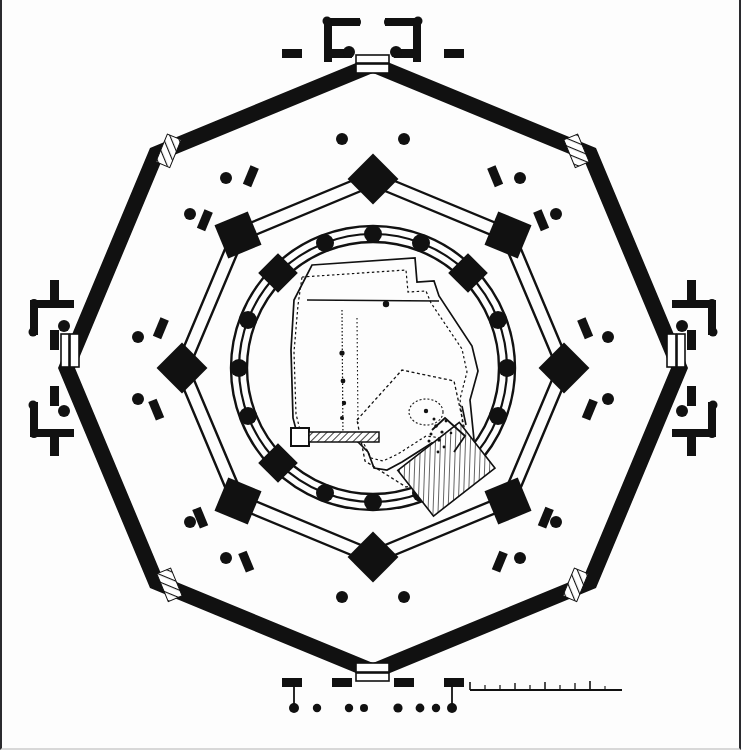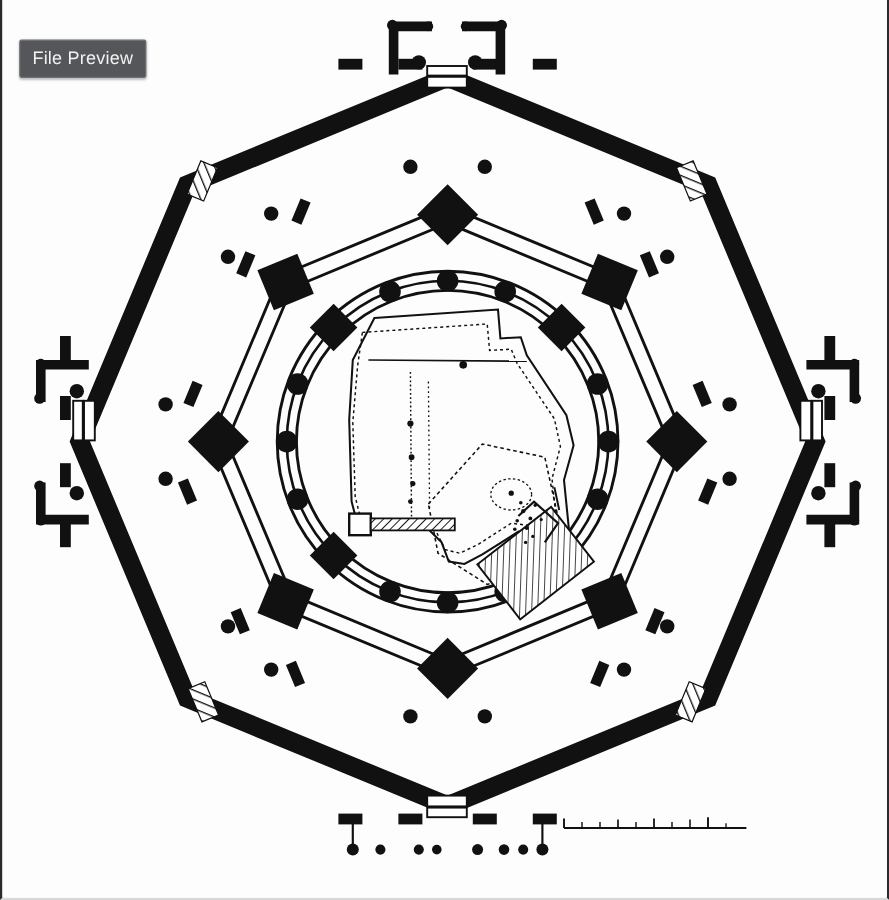--- a/index.html
+++ b/index.html
@@ -356,15 +356,14 @@
         <line x1="558" y1="690" x2="558" y2="685" stroke="#111111" stroke-width="1.2"></line>
         <line x1="573" y1="690" x2="573" y2="683" stroke="#111111" stroke-width="1.3"></line>
         <line x1="588" y1="690" x2="588" y2="681" stroke="#111111" stroke-width="1.6"></line>
         <line x1="603" y1="690" x2="603" y2="686" stroke="#111111" stroke-width="1.1"></line>
         <text x="543" y="703" font-size="8" fill="#111111" text-anchor="middle"></text>
       </g>
 
     </svg>
   </div>
 
-  <div id="file-preview-badge">File Preview</div>
 
 </div>
 
 </body></html>

